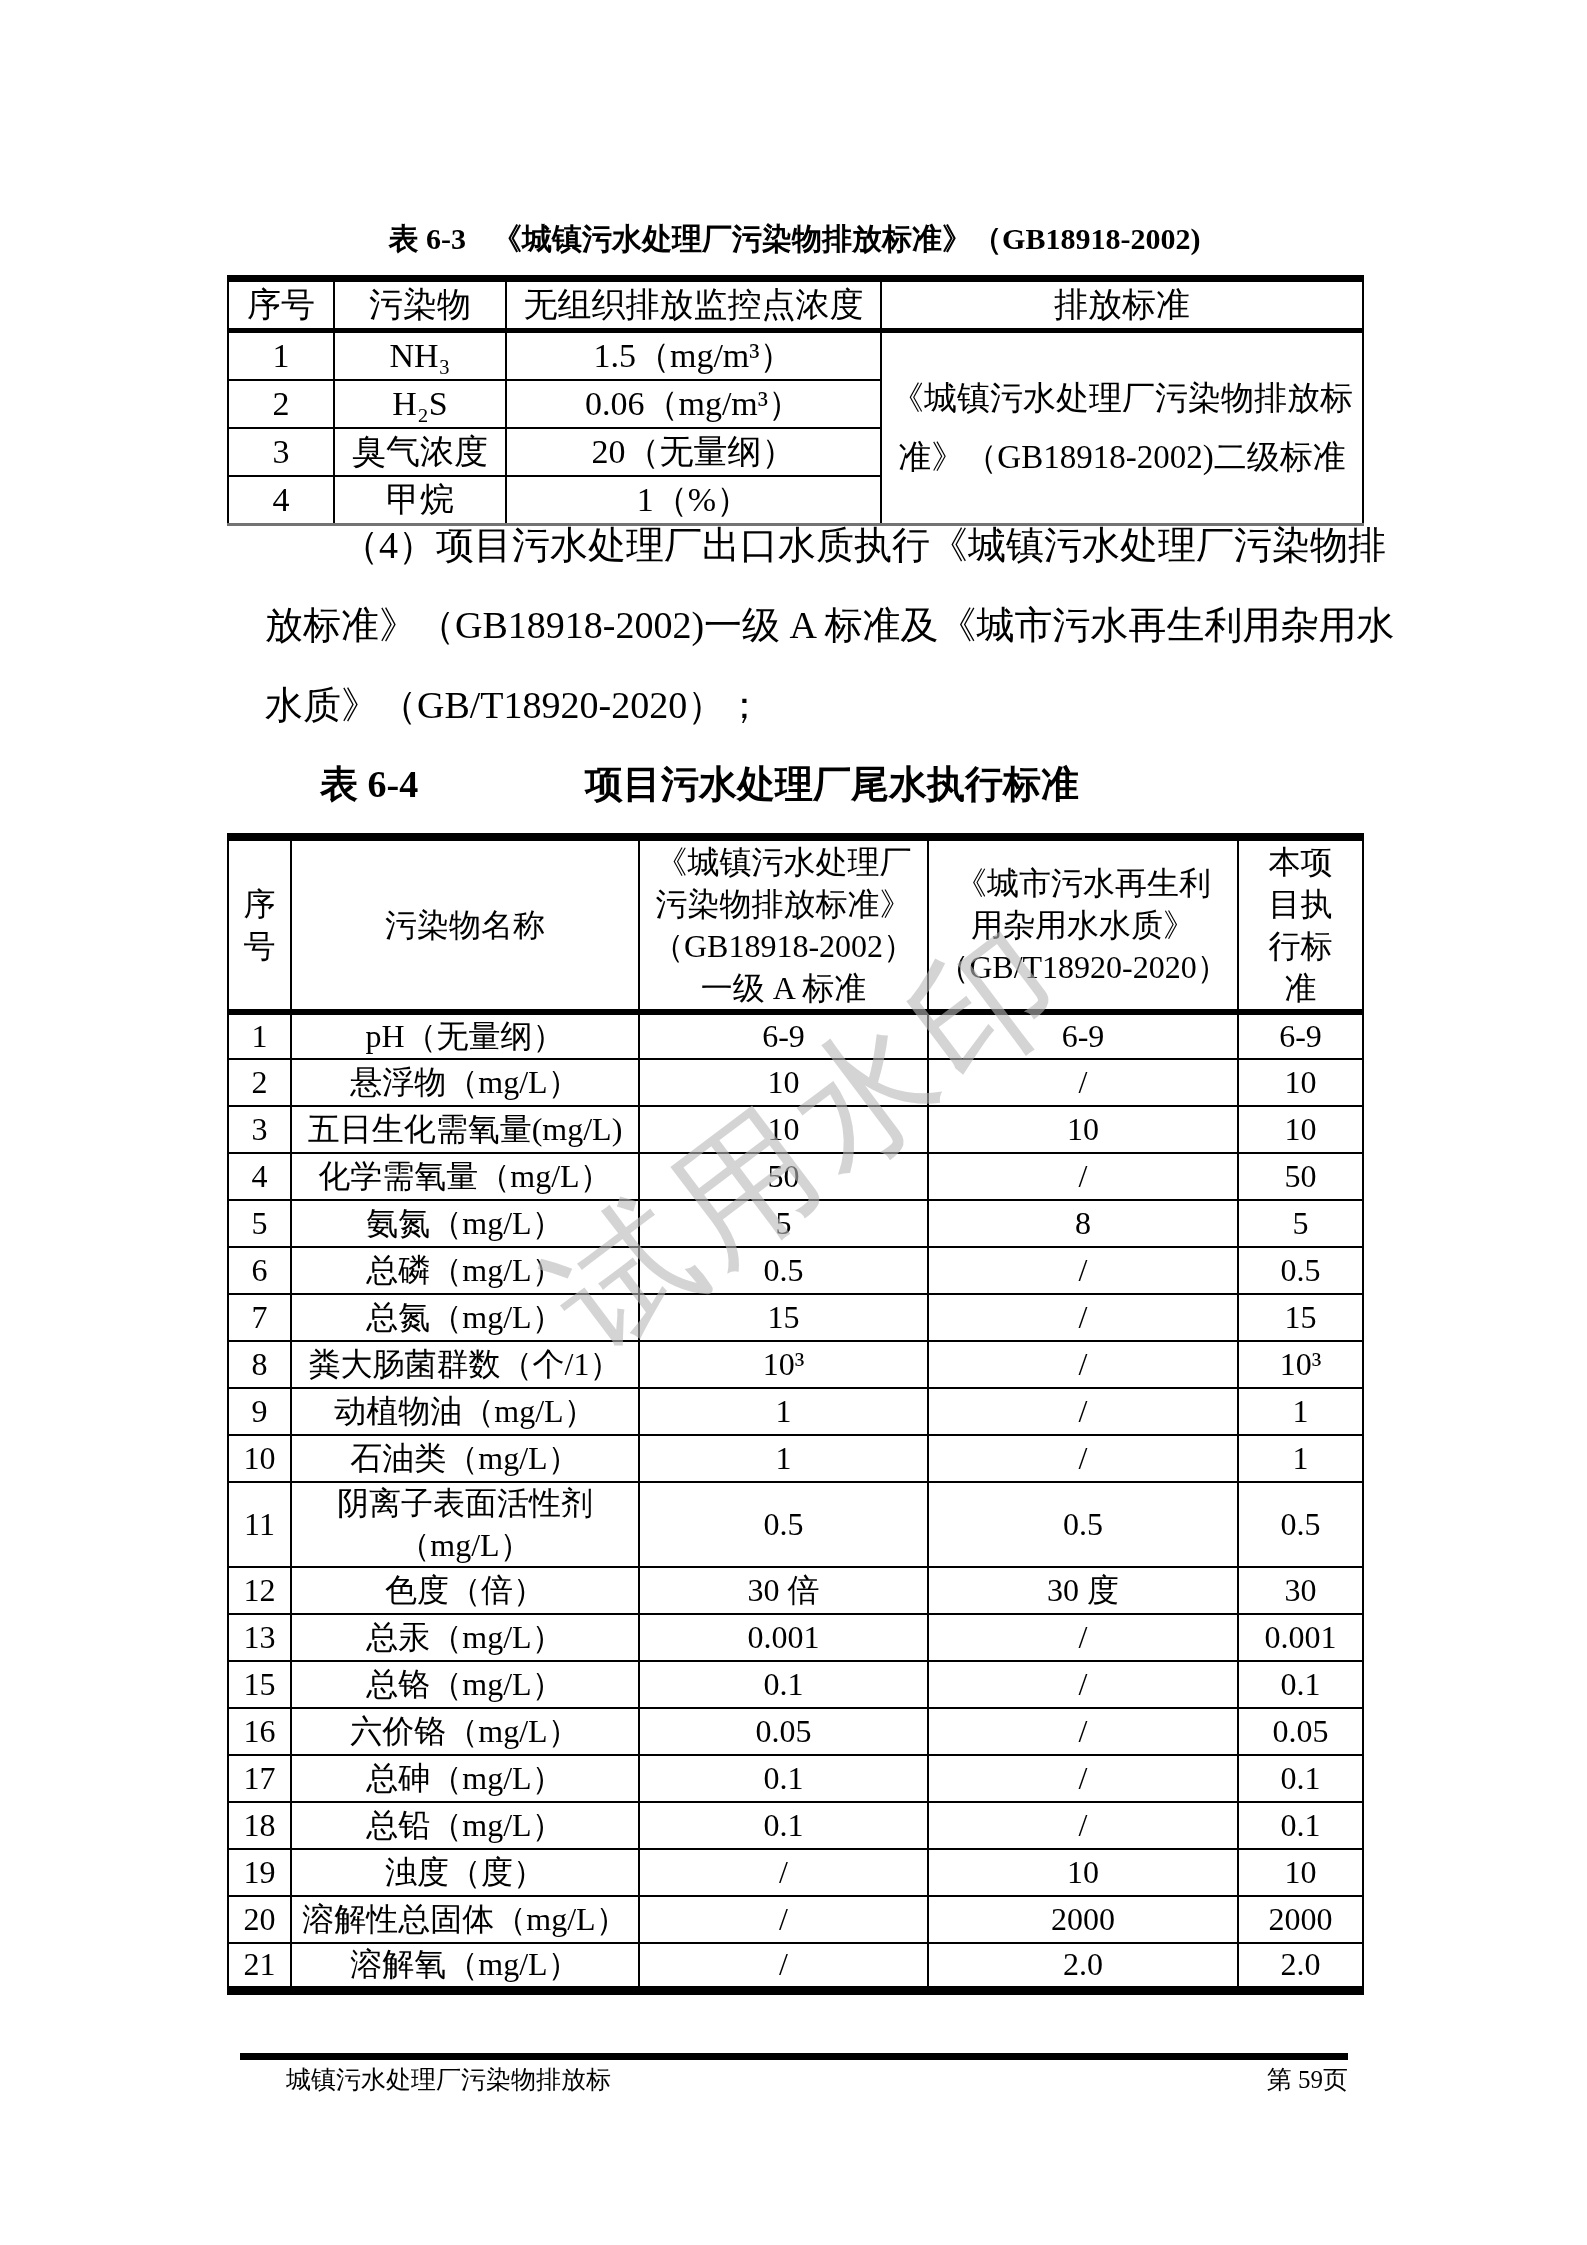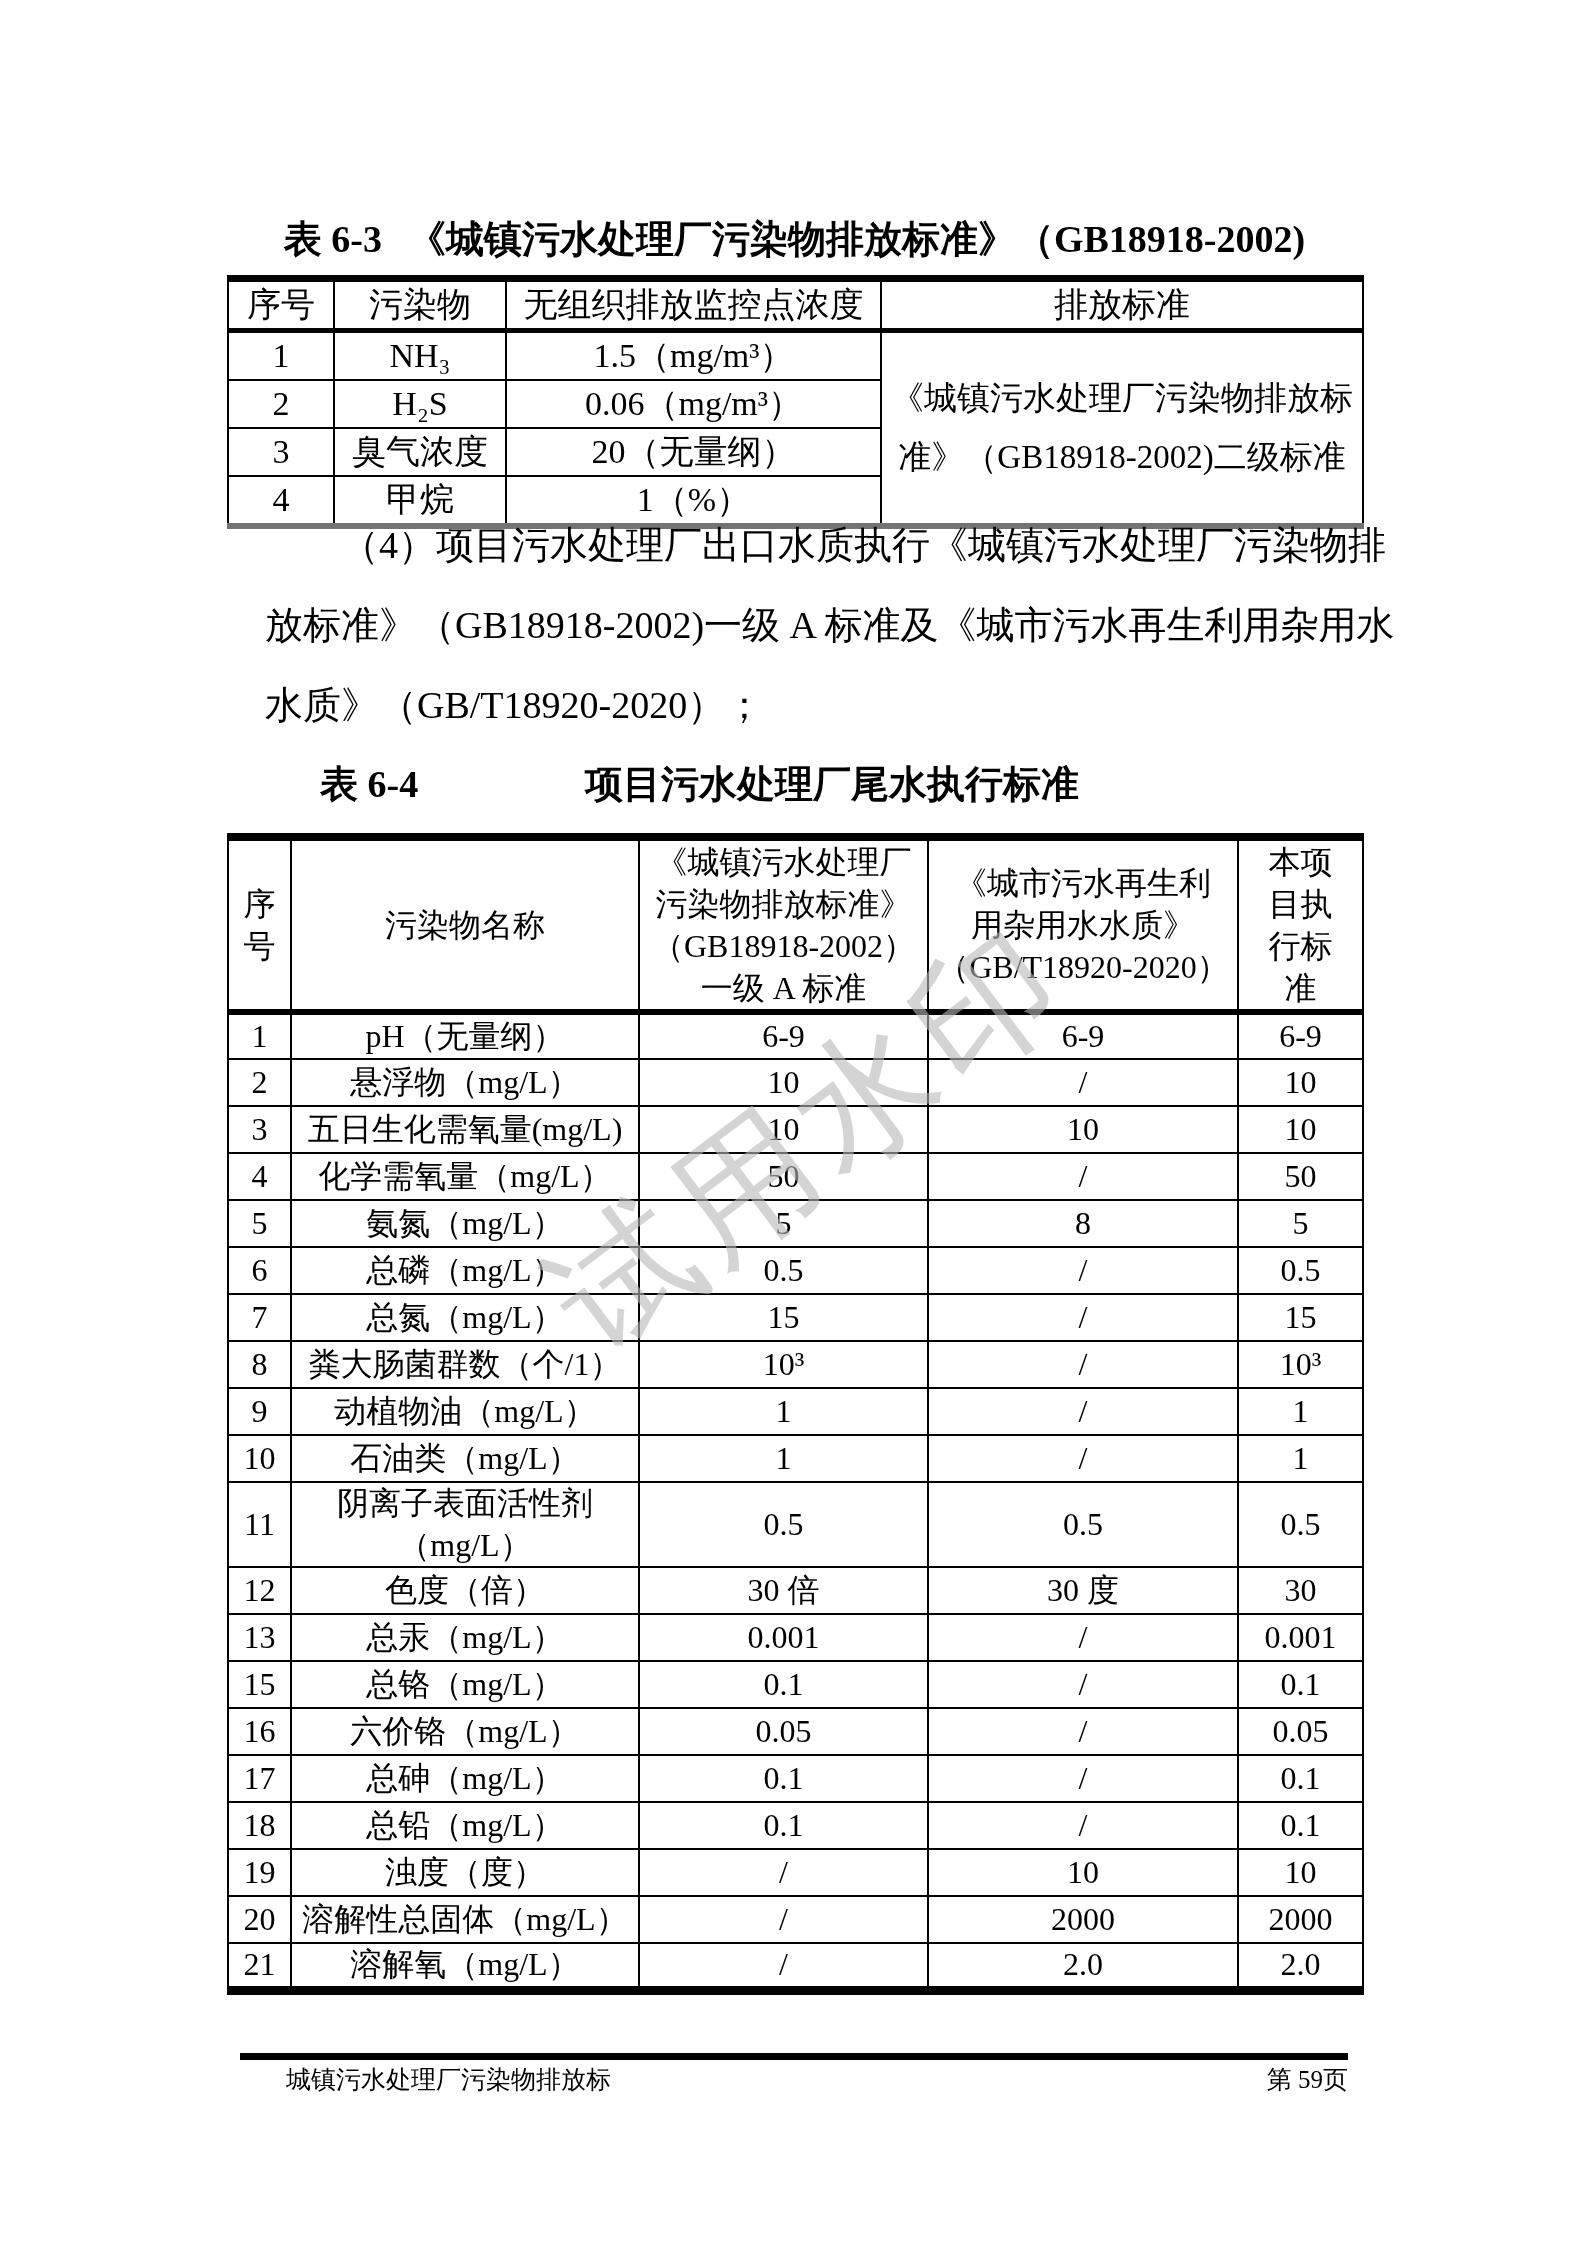--- a/index.html
+++ b/index.html
@@ -5,28 +5,28 @@
   html,body{margin:0;padding:0;background:#888;}
   .page{
     position:relative;width:1587px;height:2245px;background:#ffffff;
     font-family:"Liberation Serif","DejaVu Serif",serif;color:#000;
     margin:0 auto;overflow:hidden;
   }
   
   .t63-title{
     position:absolute;left:227px;top:215px;width:1135px;
     display:flex;justify-content:center;gap:26px;
-    font-size:38px;font-weight:bold;line-height:48px;white-space:nowrap;
+    font-size:30px;font-weight:bold;line-height:48px;white-space:nowrap;
   }
   
   table{border-collapse:collapse;table-layout:fixed;}
   .t63{
     position:absolute;left:227px;top:275px;width:1135px;
     text-align:center;font-size:34px;
-    border-top:7px solid #000;border-bottom:6px solid #737373;
+    border-top:7px solid #000;border-bottom:3px solid #737373;
   }
   .t63 th,.t63 td{border:2px solid #000;padding:0;font-weight:normal;vertical-align:middle;}
   .t63 thead th{border-bottom:5px solid #000;height:43px;}
   .t63 tbody td{height:41px;}
   .t63 .std-cell{font-size:33px;line-height:1.8;white-space:pre-line;text-align:center;}
   
   .para{
     position:absolute;left:233px;top:505px;width:1145px;
     font-size:38px;line-height:80px;margin-left:32px;
   }

